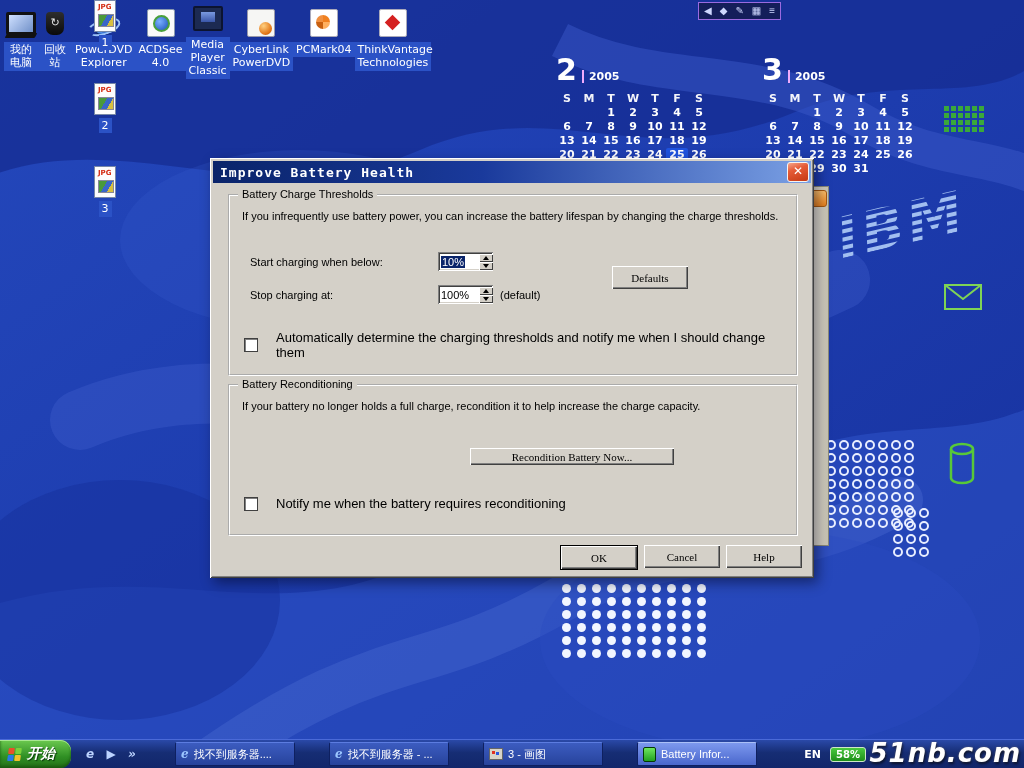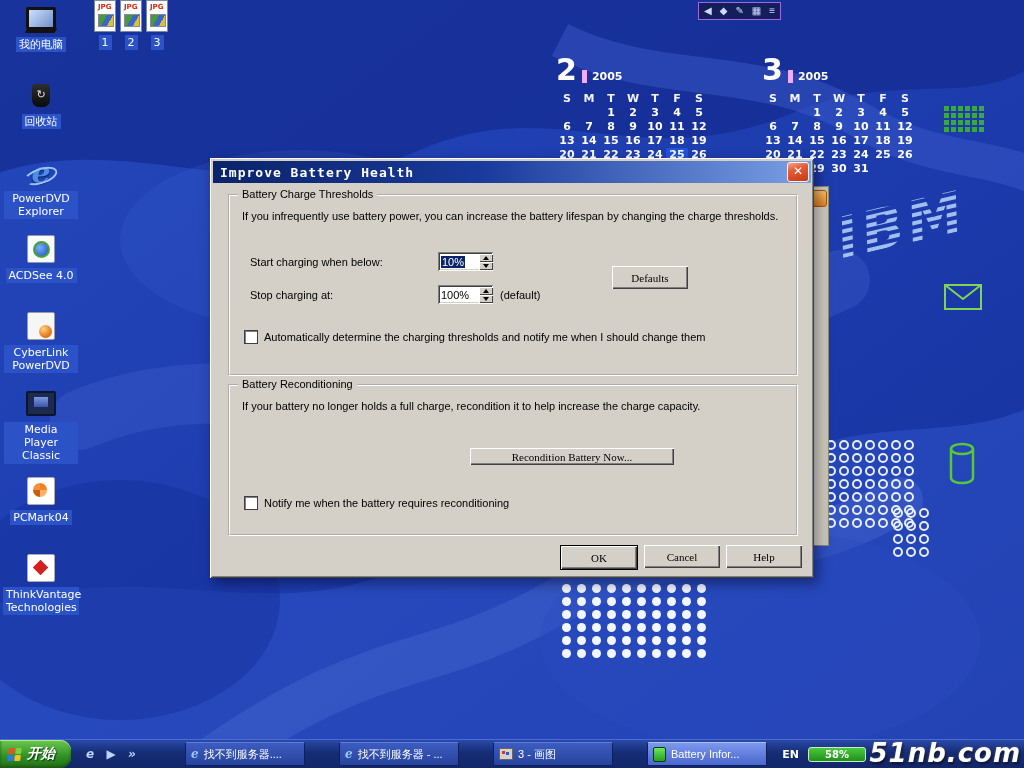--- a/index.html
+++ b/index.html
@@ -29,29 +29,29 @@
 
   .top-toolbar { position:absolute; left:698px; top:2px; height:16px; padding:0 5px; background:#141e5a;
     border:1px solid #9a6ae0; display:flex; align-items:center; gap:8px; z-index:4; }
   .tt-icon { color:#cfd8ff; font-size:10px; line-height:14px; }
 
   
   #calendars { position:absolute; left:556px; top:52px; display:flex; gap:48px; z-index:5; color:#fff; }
   .cal-month { width:158px; }
   .cal-head { display:flex; align-items:baseline; height:36px; }
   .cal-num { font:bold 30px "DejaVu Sans", sans-serif; }
-  .cal-year { font:bold 11px "DejaVu Sans", sans-serif; border-left:5px solid #f0abfc; padding-left:5px; margin-left:5px; }
+  .cal-year { font:bold 11px "DejaVu Sans", sans-serif; border-left:2px solid #f0abfc; padding-left:5px; margin-left:5px; }
   .cal-grid { display:grid; grid-template-columns:repeat(7,22px); font:bold 11px "DejaVu Sans", sans-serif;
     text-align:center; line-height:14px; margin-top:4px; }
   .cal-dow { opacity:.95; }
   .cal-hl { background:#2053de; border-radius:2px; }
 
   
-  #icons-col1 { position:absolute; left:4px; top:2px; width:74px; display:flex; flex-direction:column; align-items:center; z-index:6; }
-  #icons-col2 { position:absolute; left:92px; top:0; width:56px; display:flex; flex-direction:row; align-items:flex-start; z-index:6; }
+  #icons-col1 { position:absolute; left:4px; top:2px; width:74px; display:flex; flex-direction:row; align-items:center; z-index:6; }
+  #icons-col2 { position:absolute; left:92px; top:0; width:56px; display:flex; flex-direction:column; align-items:flex-start; z-index:6; }
   .icon-item { display:flex; flex-direction:column; align-items:center; margin-bottom:11px; min-height:66px; cursor:default; }
   #icons-col2 .icon-item { margin-bottom:33px; min-height:0; }
   .icon-art { width:34px; height:32px; position:relative; margin-bottom:3px; display:flex; align-items:center; justify-content:center; }
   .icon-label { background:#2b52c6; color:#fff; font:11px/1.2 "DejaVu Sans", sans-serif; padding:1px 3px; text-align:center; max-width:70px; }
 
   .art-my-computer::before { content:""; width:24px; height:17px; background:linear-gradient(135deg,#cfe0ff,#7090c8); border:3px solid #111; border-radius:2px; }
   .art-my-computer::after { content:""; position:absolute; bottom:1px; left:2px; width:30px; height:5px; background:#111; transform:skewX(-28deg); border-radius:1px; }
   .art-recycle-bin::before { content:""; width:18px; height:23px; background:linear-gradient(#2e2e2e,#0a0a0a); border-radius:4px 4px 7px 7px; }
   .art-recycle-bin::after { content:"↻"; position:absolute; color:#e8e8e8; font-size:11px; top:9px; }
   .art-internet-explorer::before { content:"e"; font:bold italic 30px "DejaVu Serif", serif; color:#4d8de8; text-shadow:0 1px 2px #0a1a40; }
@@ -106,54 +106,54 @@
   .spinner .up::after { border-bottom:4px solid #000; }
   .spinner .dn::after { border-top:4px solid #000; }
   .note-default { position:absolute; left:270px; top:93px; font-size:11px; }
   .btn { position:absolute; background:#d4d0c8; font-size:11px; display:flex; align-items:center; justify-content:center; color:#000; cursor:default;
     box-shadow: inset 1px 1px 0 #ffffff, inset -1px -1px 0 #404040, inset -2px -2px 0 #808080; font-family: Liberation Serif, serif; }
   .btn-defaults { left:382px; top:70px; width:76px; height:23px; }
   .btn-recondition { left:240px; top:62px; width:204px; height:17px; }
   .btn-ok { left:350px; top:387px; width:76px; height:23px; border:1px solid #000; }
   .btn-cancel { left:434px; top:387px; width:76px; height:23px; }
   .btn-help { left:516px; top:387px; width:76px; height:23px; }
-  .cb-row { position:absolute; display:flex; align-items:center; gap:6px; font-size:11px; }
+  .cb-row { position:absolute; display:flex; align-items:center; gap:18px; font-size:13px; }
   .cb1 { left:14px; top:134px; }
   .cb2 { left:14px; top:110px; }
   .checkbox { width:12px; height:12px; background:#fff; border:1px solid #404040;
     box-shadow: inset 1px 1px 0 #808080, inset -1px -1px 0 #fff; flex:none; }
 
   
   .taskbar { position:absolute; left:0; right:0; bottom:0; height:28px; z-index:100;
     background:linear-gradient(#2a49a8,#162d74 45%,#12266a); border-top:1px solid #4a6ad8; display:flex; align-items:center; }
   .start-button { height:28px; padding:0 16px 0 8px; display:flex; align-items:center; gap:6px;
     background:linear-gradient(#6cc94f,#2f8f24 60%,#247018); border-radius:0 11px 11px 0;
     box-shadow: inset 0 1px 0 #a8e890, inset 0 -2px 3px #1a5a10; cursor:default; }
   .start-label { color:#fff; font:bold italic 14px "DejaVu Sans", sans-serif; text-shadow:1px 1px 1px #0a3a0a; }
   .winflag { display:grid; grid-template-columns:6px 6px; grid-auto-rows:6px; gap:1px; transform:skewX(-8deg); }
   .winflag i { border-radius:1px; }
   .winflag i:nth-child(1){background:#e8502a;} .winflag i:nth-child(2){background:#7ad13a;}
   .winflag i:nth-child(3){background:#2a7ae8;} .winflag i:nth-child(4){background:#f2c12a;}
   .quicklaunch { margin-left:12px; display:flex; align-items:center; gap:7px; }
   .ql-icon { color:#bcd4ff; font:bold italic 12px "DejaVu Sans", sans-serif; width:14px; text-align:center; cursor:default; }
-  .tasks { margin-left:46px; display:flex; gap:34px; }
+  .tasks { margin-left:36px; display:flex; gap:34px; }
   .taskbtn { width:108px; height:22px; background:linear-gradient(#3c5cc0,#27439c); border:1px solid #0e2060; border-top-color:#5c7ce0;
     border-radius:2px; color:#fff; font-size:11px; display:flex; align-items:center; gap:5px; padding:0 5px; cursor:default; }
   .taskbtn.active { background:linear-gradient(#7c98ee,#4a67cc); border-top-color:#aac0f8; }
   .task-label { overflow:hidden; white-space:nowrap; text-overflow:ellipsis; }
   .task-ico { flex:none; display:inline-block; }
   .ico-ie { color:#9cc6ff; font:bold italic 12px "DejaVu Serif", serif; }
   .ico-ie::before { content:"e"; }
   .ico-paint { width:12px; height:10px; background:#d8d4c8; border:1px solid #666; position:relative; }
   .ico-paint::after { content:""; position:absolute; left:2px; top:2px; width:3px; height:3px; background:#e03020; box-shadow:4px 1px 0 #2a58e0; }
   .ico-battery { width:11px; height:13px; background:linear-gradient(#6ee65e,#22a022); border:1px solid #043a04; border-radius:2px; }
   .tray { margin-left:auto; margin-right:158px; display:flex; align-items:center; gap:9px; }
   .tray-lang { color:#fff; font:bold 11px "DejaVu Sans", sans-serif; }
   .tray-batt { background:linear-gradient(#49c93f,#1f8f1a); border:1px solid #cfe8c8; border-radius:3px;
-    padding:1px 16px; color:#fff; font:bold 10px "DejaVu Sans", sans-serif; }
+    padding:1px 5px; color:#fff; font:bold 10px "DejaVu Sans", sans-serif; }
   .watermark { position:absolute; right:3px; bottom:0px; z-index:101; color:#fff; letter-spacing:1px;
     font:bold italic 26px "DejaVu Sans", sans-serif; text-shadow:1px 2px 3px rgba(0,0,0,.65), 0 0 2px #667; }
 </style>
 </head>
 <body>
 
 <div class="screen">
 
   <svg class="wallpaper" width="1024" height="768" viewBox="0 0 1024 768">
     <defs>
@@ -462,26 +462,26 @@
       </div>
       <div class="icon-item">
         <div class="icon-art art-internet-explorer"></div>
         <div class="icon-label">PowerDVD Explorer</div>
       </div>
       <div class="icon-item">
         <div class="icon-art art-acdsee"></div>
         <div class="icon-label">ACDSee 4.0</div>
       </div>
       <div class="icon-item">
+        <div class="icon-art art-mpc"></div>
+        <div class="icon-label">Media Player Classic</div>
+      </div>
+      <div class="icon-item">
         <div class="icon-art art-powerdvd"></div>
         <div class="icon-label">CyberLink PowerDVD</div>
-      </div>
-      <div class="icon-item">
-        <div class="icon-art art-mpc"></div>
-        <div class="icon-label">Media Player Classic</div>
       </div>
       <div class="icon-item">
         <div class="icon-art art-pcmark"></div>
         <div class="icon-label">PCMark04</div>
       </div>
       <div class="icon-item">
         <div class="icon-art art-thinkvantage"></div>
         <div class="icon-label">ThinkVantage Technologies</div>
       </div>
     </div>

